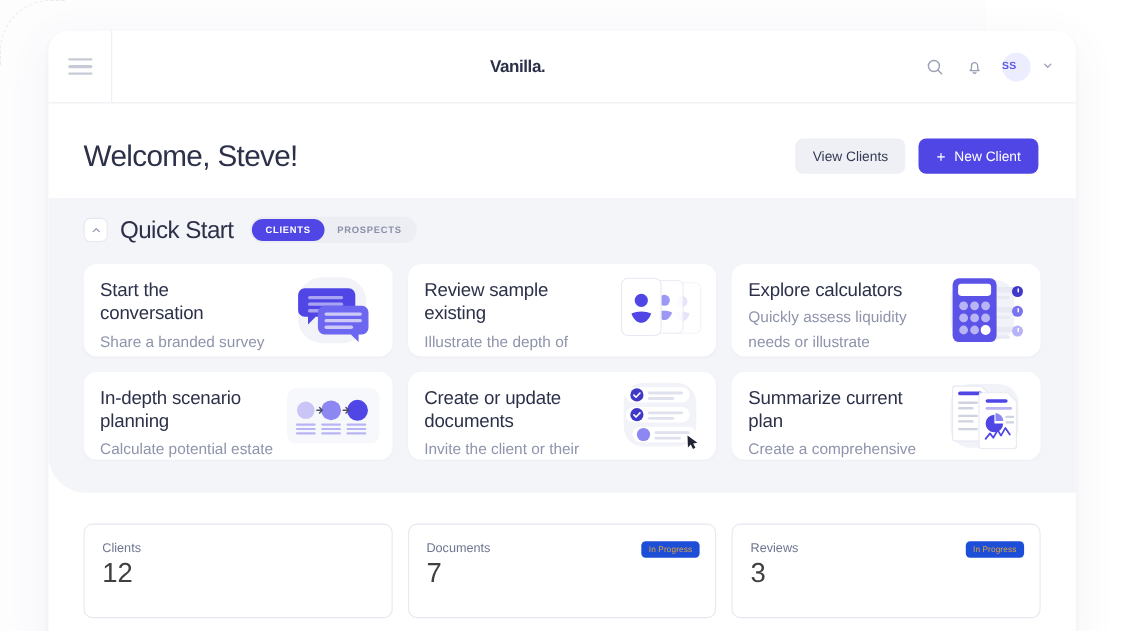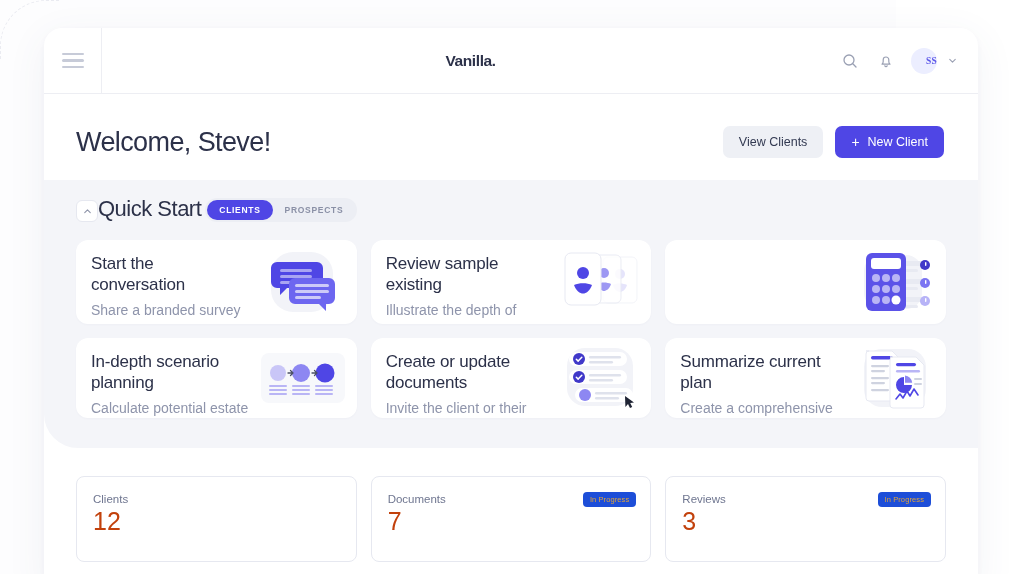--- a/index.html
+++ b/index.html
@@ -59,25 +59,24 @@
     display: flex; align-items: center; gap: 14px;
     padding-right: 20px;
   }
   .icon-btn {
     width: 22px; height: 22px; display: flex; align-items: center; justify-content: center;
     cursor: pointer;
   }
   .avatar {
     width: 26px; height: 26px; border-radius: 50%;
     background: #eceeff;
-    display: flex; align-items: center; justify-content: flex-end;
+    display: flex; align-items: center; justify-content: flex-start;
     font-size: 9.5px; font-weight: bold; color: #5b56e8;
     cursor: pointer;
     letter-spacing: .2px;
-    font-family: Liberation Serif, serif;
   }
   .caret { margin-left: -4px; cursor: pointer; }
 
   
   .welcome-row {
     display: flex; align-items: center; justify-content: space-between;
     padding: 32px 34px 0 32px;
   }
   .welcome-title {
     font-size: 27px; font-weight: normal; color: #2c3149;
@@ -97,21 +96,21 @@
   .btn-primary .plus { font-size: 14px; line-height: 1; font-weight: normal; }
 
   
   .quick-panel {
     margin-top: 22px;
     background: #f4f5f9;
     border-bottom-left-radius: 34px;
     padding: 16px 0 30px 0;
   }
   .qs-head {
-    display: flex; align-items: flex-end; 
+    display: flex; align-items: center; gap: 11px;
     padding: 0 32px;
     margin-bottom: 18px;
   }
   .collapse-btn {
     width: 22px; height: 22px; border-radius: 6px;
     background: #ffffff; border: 1px solid #e6e8f0;
     display: flex; align-items: center; justify-content: center;
     cursor: pointer;
   }
   .qs-title { font-size: 22px; color: #2c3149; letter-spacing: -0.5px; }
@@ -168,21 +167,21 @@
   .stat-card {
     border: 1px solid #e6e8f0;
     border-radius: 8px;
     background: #ffffff;
     height: 86px;
     padding: 16px 16px 0 16px;
     position: relative;
   }
   .stat-label { font-size: 11.5px; color: #6f7governed; }
   .stat-label { font-size: 11.5px; color: #6f7690; }
-  .stat-value { font-size: 25px; color: #c2410c; margin-top: 2px; font-weight: normal; }
+  .stat-value { font-size: 25px; color: #404040; margin-top: 2px; font-weight: normal; }
   .badge {
     position: absolute; right: 14px; top: 15px;
     background: #1d4ed8; color: #e0a43a;
     font-size: 7.5px; border-radius: 4px; padding: 3px 7px;
     letter-spacing: .1px;
   }
 </style>
 </head>
 <body>
 
@@ -294,20 +293,24 @@
                 <path d="M52 41c1.5 5 5 7 7 7s5.5-2 7-7c-4-2-10-2-14 0Z" fill="#8d87f2"></path>
               </g>
               <rect x="20" y="10" width="36" height="52" rx="6" fill="#ffffff" stroke="#e7e9f2"></rect>
               <path d="M38 24a6 6 0 1 1 0 12 6 6 0 0 1 0-12Z" fill="#4f46e5"></path>
               <path d="M29 42c2 6 6 8.5 9 8.5s7-2.5 9-8.5c-5-2.5-13-2.5-18 0Z" fill="#4f46e5"></path>
             </svg>
           </div>
         </div>
 
         <div class="qcard">
+          <div class="qcard-text">
+            <div class="qcard-title">Explore calculators</div>
+            <div class="qcard-desc">Quickly assess liquidity needs or illustrate various planning strategies</div>
+          </div>
           <div class="qcard-art">
             <svg width="100" height="78" viewBox="0 0 100 78">
               <rect x="24" y="12" width="58" height="54" rx="16" fill="#f2f3f8"></rect>
               <g>
                 <rect x="52" y="18" width="34" height="5" rx="2.5" fill="#e8eaf2"></rect>
                 <rect x="52" y="26" width="26" height="3" rx="1.5" fill="#e8eaf2"></rect>
                 <circle cx="85" cy="22" r="5" fill="#4038c9"></circle>
                 <rect x="85" y="19" width="1.4" height="4" rx=".7" fill="#fff"></rect>
                 <rect x="52" y="36" width="34" height="5" rx="2.5" fill="#e8eaf2"></rect>
                 <rect x="52" y="44" width="26" height="3" rx="1.5" fill="#e8eaf2"></rect>

